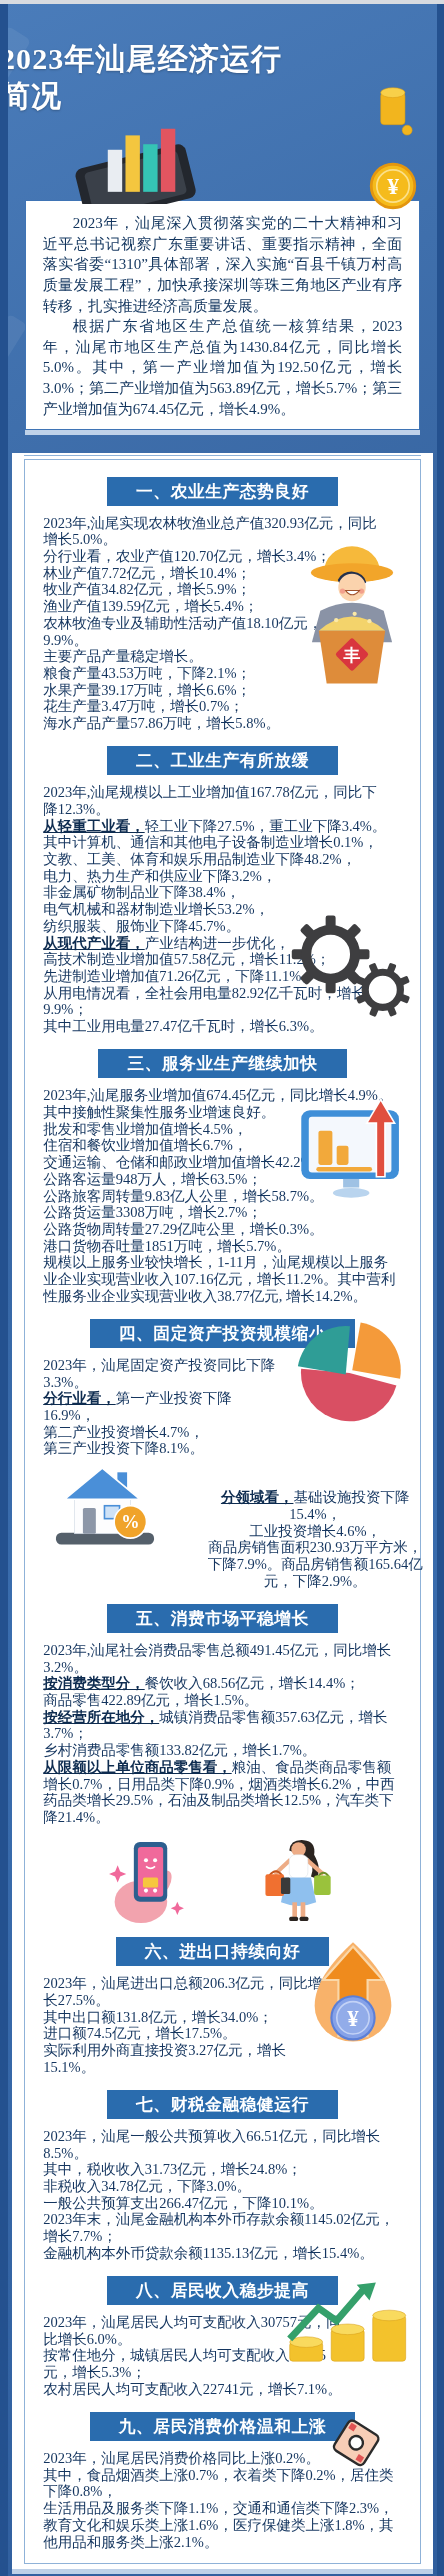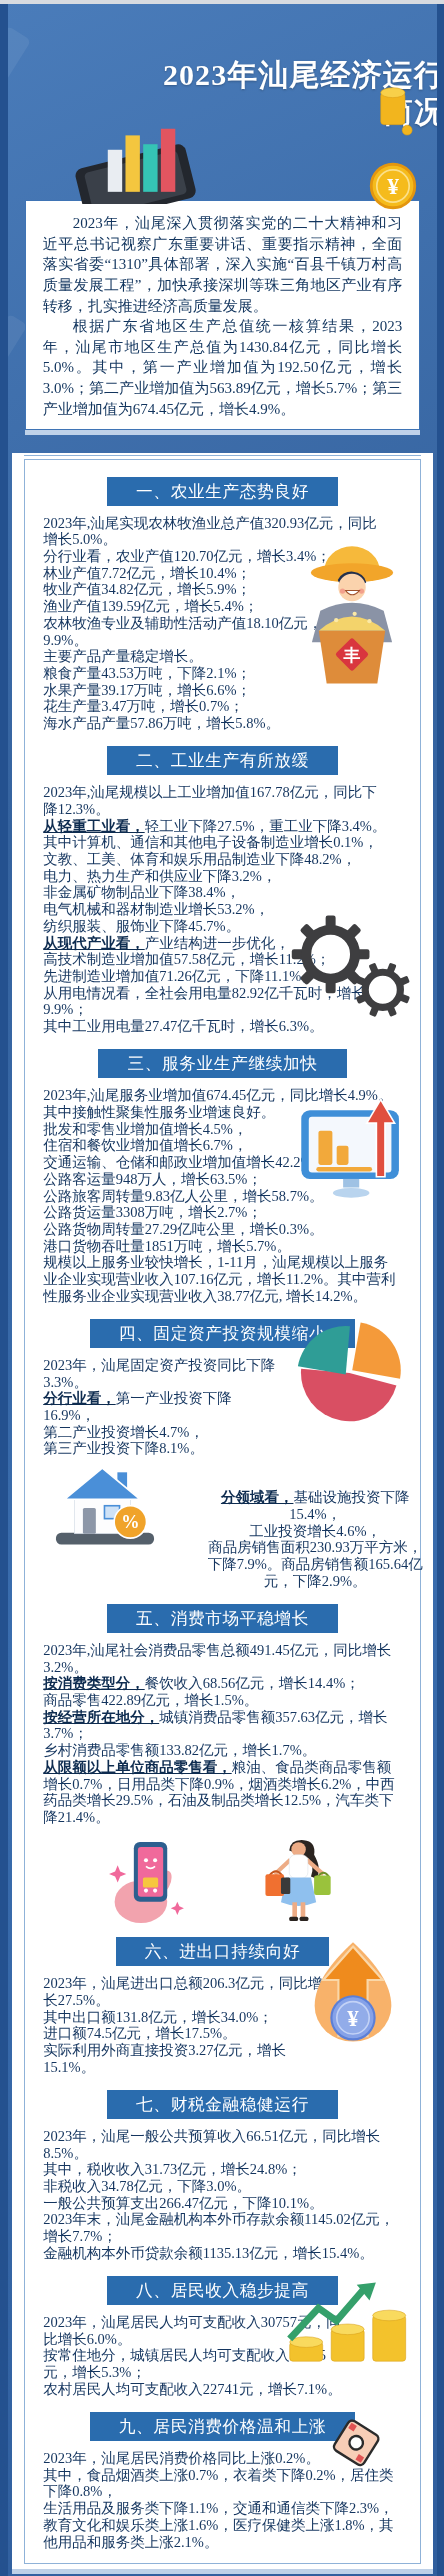--- a/index.html
+++ b/index.html
@@ -6,34 +6,34 @@
   body{width:445px;height:2576px;overflow:hidden;background:#3a6cab;
        font-family:"Liberation Serif","DejaVu Serif",serif;}
   .page{position:relative;width:445px;height:2576px;
         background:linear-gradient(155deg,#4a7cba 0%,#35639f 30%,#3a6dae 60%,#305e9d 100%);}
   .top-strip{position:absolute;top:0;left:0;width:445px;height:4.4px;background:#d8dbe0;z-index:9;}
   .edge{position:absolute;top:4.4px;bottom:0;width:7.8px;background:#24518f;z-index:8;}
   .edge.l{left:0}.edge.r{right:0}
   .deco{position:absolute;background:rgba(255,255,255,0.07);transform:rotate(32deg);border-radius:5.6px;}
   
   .hero{position:relative;height:192px;}
-  .hero-title{padding-top:56px;text-align:right;color:#fff;font-weight:bold;
+  .hero-title{padding-top:40px;text-align:left;color:#fff;font-weight:bold;
               font-size:30px;line-height:37px;letter-spacing:1.1px;text-shadow:0 1.1px 2.2px rgba(0,0,0,.25);}
   .hero-illus{position:absolute;z-index:5;}
   
   .card{position:relative;margin:8px 25px;background:#fff;border:1.1px solid #3f74b5;
         box-shadow:0 5px 0 rgba(198,215,236,.95);padding:12.2px 16.7px 10px;z-index:2;}
   .card p{margin:0;font-size:15px;line-height:20.6px;color:#12355e;text-align:justify;text-indent:2em;}
   .main-card{position:relative;margin:23px 12.2px 0;background:#fff;z-index:1;
              padding:9px 0 19px;box-shadow:0 5px 0 rgba(198,215,236,.95);}
   .main-card .frame{position:absolute;inset:5.6px 12.2px;border:1.1px solid #8fb2d8;pointer-events:none;}
   .main-card::before{content:"";position:absolute;left:12.2px;right:12.2px;top:2.2px;height:1.1px;background:#8fb2d8;}
   
   .sec{position:relative;padding:0 31px;}
-  .sec-head{background:#2a6cae;color:#fff;font-weight:normal;font-size:16.7px;line-height:19px;
+  .sec-head{background:#2a6cae;color:#fff;font-weight:bold;font-size:16.7px;line-height:19px;
             width:max-content;margin:14.5px auto 9px;padding:5px 29px;letter-spacing:0.6px;}
   .line{margin:0;font-size:14.5px;line-height:16.7px;color:#14355f;}
   .line .lead{font-family:"Liberation Sans","DejaVu Sans",sans-serif;font-weight:bold;color:#0e2c50;text-decoration:underline;}
   .illus{position:absolute;}
   .s1 .line{max-width:334px}
   .s2 .line{max-width:345px}
   .s3 .line{max-width:354px}
   .s4a .line{max-width:239px}
   .s6 .line{max-width:289px}
   .s8 .line{max-width:303px}

